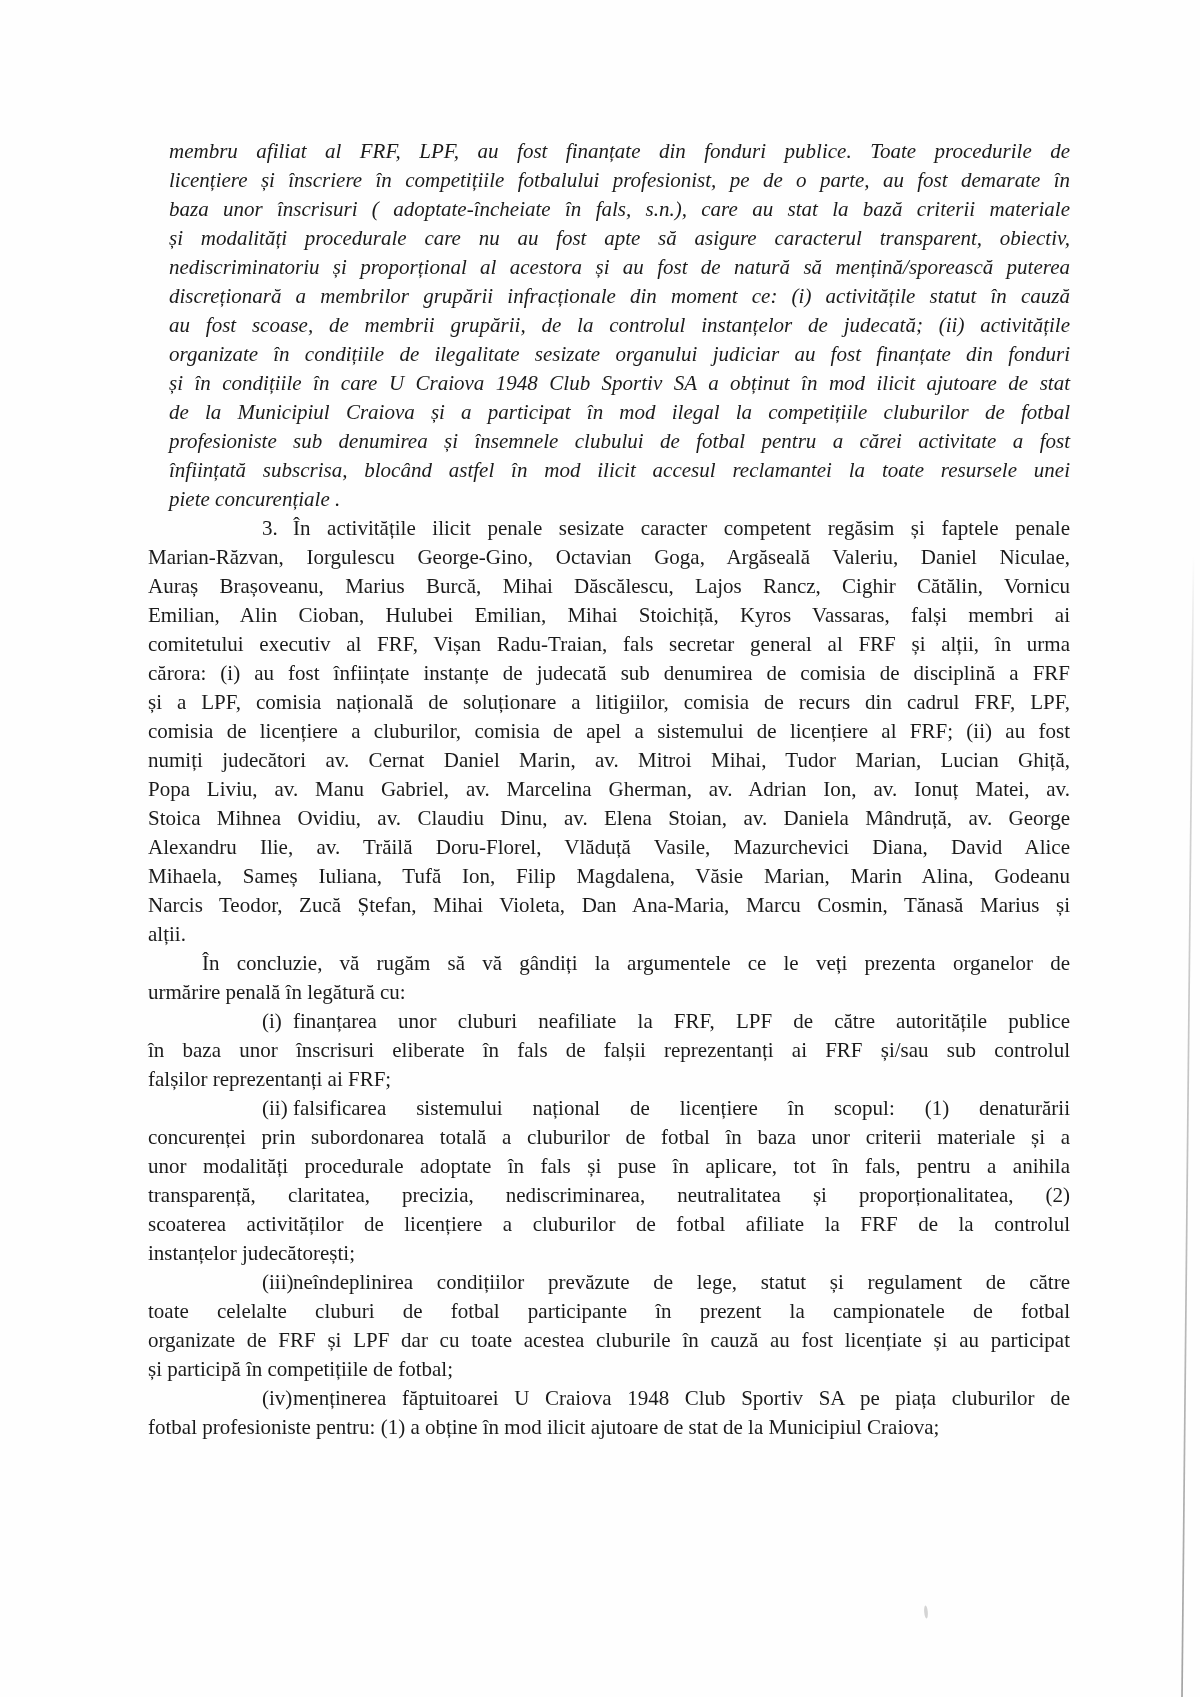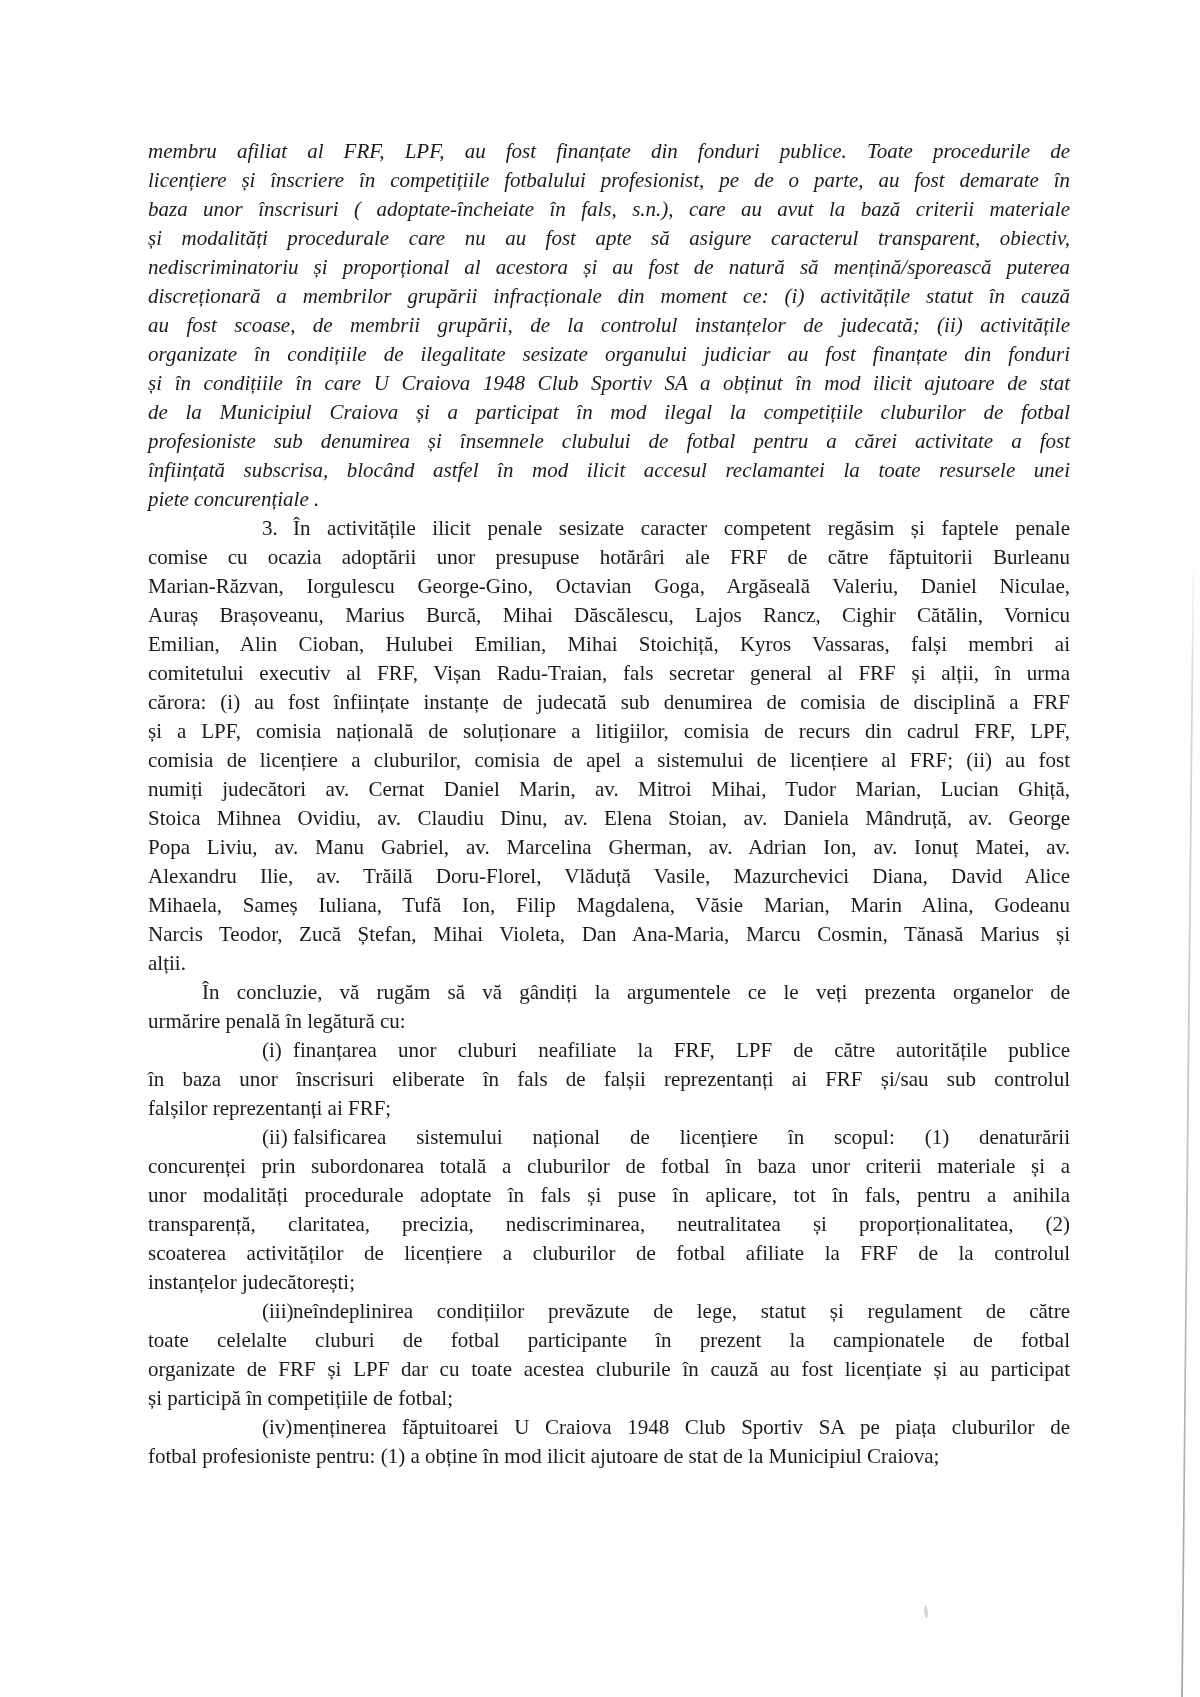--- a/index.html
+++ b/index.html
@@ -27,20 +27,21 @@
   .doc-line {
     text-align: justify;
     text-align-last: justify;
     white-space: normal;
   }
   .doc-line.last {
     text-align-last: auto;
   }
   .par-italic {
     font-style: italic;
+    margin-left: 21px;
   }
   .marker {
     display: inline-block;
     width: 88px;
     font-weight: normal;
   }
   .seg-b {
     font-weight: normal;
     margin-top: 20px;
   }
@@ -52,45 +53,44 @@
   }
 </style>
 </head>
 <body>
 
 <div class="page">
   <div class="text-block">
       <div class="par-italic">
         <div class="doc-line"><span>membru afiliat al FRF, LPF,  au fost finanțate din  fonduri publice. Toate procedurile de</span></div>
         <div class="doc-line"><span>licențiere și înscriere în competițiile fotbalului profesionist, pe de o parte, au fost demarate în</span></div>
-        <div class="doc-line"><span>baza unor înscrisuri ( adoptate-încheiate în fals, s.n.), care  au avut la bază criterii materiale</span></div>
+        <div class="doc-line"><span>baza unor înscrisuri ( adoptate-încheiate în fals, s.n.), care  au stat la bază criterii materiale</span></div>
         <div class="doc-line"><span>și modalități procedurale care nu au fost  apte să asigure caracterul transparent, obiectiv,</span></div>
         <div class="doc-line"><span>nediscriminatoriu și proporțional al acestora și au fost de natură să mențină/sporească puterea</span></div>
         <div class="doc-line"><span>discreționară a  membrilor grupării infracționale din moment ce:  (i) activitățile statut în cauză</span></div>
         <div class="doc-line"><span>au fost scoase, de membrii grupării,  de la controlul instanțelor de judecată; (ii) activitățile</span></div>
         <div class="doc-line"><span>organizate în condițiile de ilegalitate sesizate organului judiciar au fost finanțate din fonduri</span></div>
         <div class="doc-line"><span>și în condițiile în care U Craiova 1948 Club Sportiv SA a obținut în mod ilicit ajutoare de stat</span></div>
         <div class="doc-line"><span>de la Municipiul Craiova și  a participat în mod ilegal la competițiile cluburilor de fotbal</span></div>
         <div class="doc-line"><span>profesioniste sub denumirea și însemnele clubului de fotbal pentru a cărei activitate a fost</span></div>
         <div class="doc-line"><span>înființată subscrisa,  blocând astfel în mod ilicit accesul reclamantei la toate resursele unei</span></div>
         <div class="doc-line last"><span>piete concurențiale .</span></div>
       </div>
       <div>
         <div class="doc-line" style="text-indent: 57px;"><span class="marker">3.</span><span>În activitățile ilicit penale sesizate caracter competent regăsim și faptele penale</span></div>
-        <div class="doc-line"><span>comise cu ocazia adoptării unor presupuse  hotărâri ale FRF de către făptuitorii Burleanu</span></div>
         <div class="doc-line"><span>Marian-Răzvan, Iorgulescu George-Gino,  Octavian Goga, Argăseală Valeriu, Daniel Niculae,</span></div>
         <div class="doc-line"><span>Auraș Brașoveanu, Marius Burcă, Mihai Dăscălescu, Lajos Rancz, Cighir Cătălin, Vornicu</span></div>
         <div class="doc-line"><span>Emilian, Alin Cioban, Hulubei Emilian, Mihai Stoichiță, Kyros  Vassaras, falși membri ai</span></div>
         <div class="doc-line"><span>comitetului executiv al FRF, Vișan Radu-Traian, fals secretar general al FRF și alții, în urma</span></div>
         <div class="doc-line"><span>cărora: (i) au fost înființate instanțe de judecată sub denumirea de comisia de disciplină a FRF</span></div>
         <div class="doc-line"><span>și a LPF, comisia națională de soluționare a litigiilor, comisia de recurs din cadrul FRF, LPF,</span></div>
         <div class="doc-line"><span>comisia de licențiere a cluburilor, comisia de apel a sistemului de licențiere al FRF; (ii) au fost</span></div>
         <div class="doc-line"><span>numiți judecători av. Cernat Daniel Marin,  av. Mitroi Mihai,  Tudor Marian, Lucian Ghiță,</span></div>
+        <div class="doc-line"><span>Popa Liviu, av. Manu Gabriel, av. Marcelina Gherman, av. Adrian Ion, av. Ionuț Matei, av.</span></div>
         <div class="doc-line"><span>Stoica Mihnea Ovidiu, av. Claudiu Dinu, av. Elena Stoian, av. Daniela Mândruță, av. George</span></div>
-        <div class="doc-line"><span>Popa Liviu, av. Manu Gabriel, av. Marcelina Gherman, av. Adrian Ion, av. Ionuț Matei, av.</span></div>
         <div class="doc-line"><span>Alexandru Ilie, av. Trăilă Doru-Florel, Vlăduță Vasile, Mazurchevici Diana, David Alice</span></div>
         <div class="doc-line"><span>Mihaela, Sameș Iuliana, Tufă Ion, Filip Magdalena, Văsie Marian, Marin Alina, Godeanu</span></div>
         <div class="doc-line"><span>Narcis Teodor, Zucă Ștefan, Mihai Violeta, Dan Ana-Maria, Marcu Cosmin, Tănasă Marius și</span></div>
         <div class="doc-line last"><span>alții.</span></div>
       </div>
       <div>
         <div class="doc-line" style="text-indent: 54px;"><span>În concluzie, vă rugăm să vă gândiți la argumentele ce le veți prezenta organelor de</span></div>
         <div class="doc-line last"><span>urmărire penală  în legătură cu:</span></div>
       </div>
       <div>

